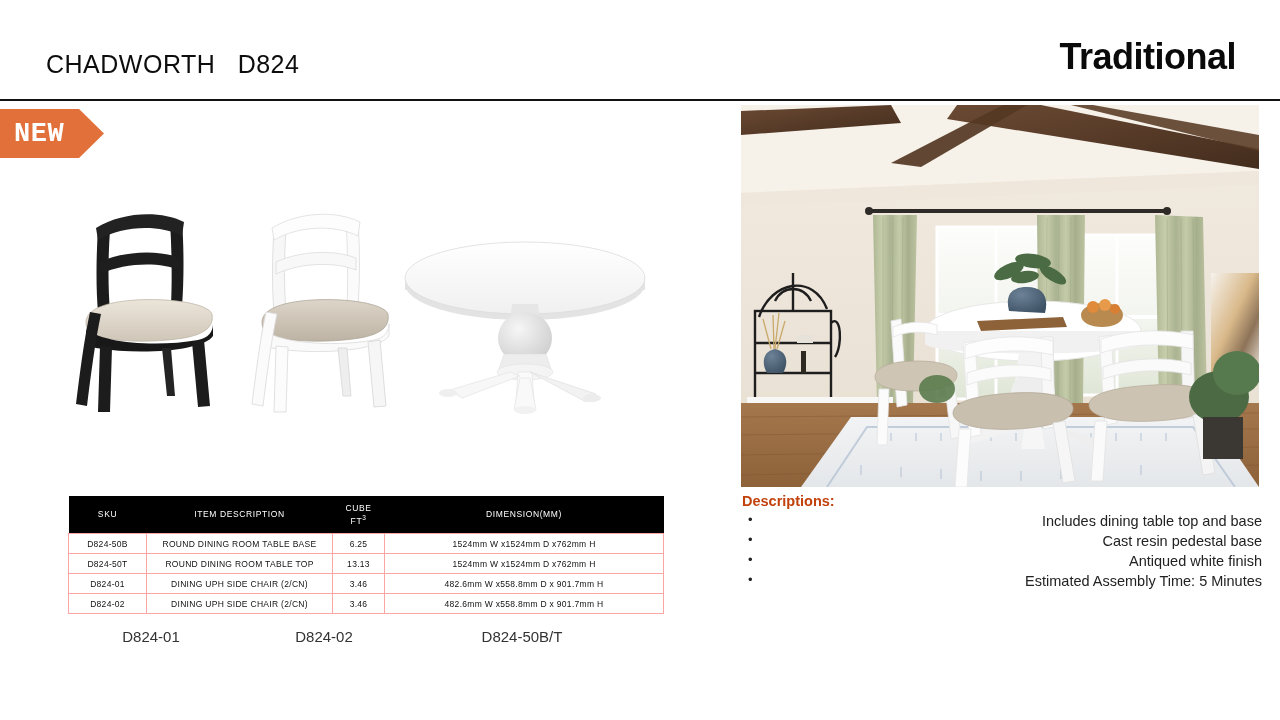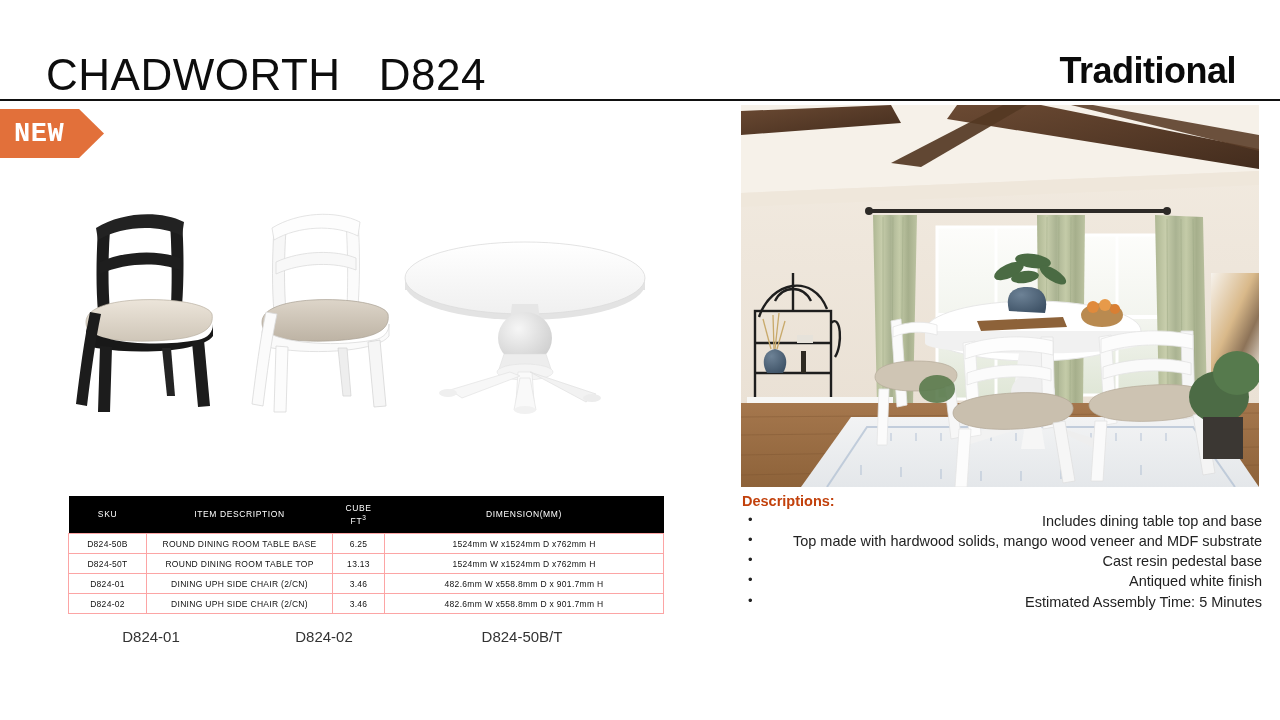--- a/index.html
+++ b/index.html
@@ -6,25 +6,25 @@
   body{
     width:1280px;height:720px;background:#ffffff;
     font-family:"Liberation Sans", sans-serif;
     overflow:hidden;position:relative;
   }
 
   
   .header{position:absolute;left:0;top:0;width:1280px;height:100px;}
   .title-main{
     position:absolute;left:46px;top:50px;
-    font-size:44px;letter-spacing:0.5px;color:#0d0d0d;font-weight:400;
+    font-size:25px;letter-spacing:0.5px;color:#0d0d0d;font-weight:400;
     white-space:pre;
   }
   .title-style{
-    position:absolute;right:44px;top:50px;
+    position:absolute;right:44px;top:36px;
     font-size:36px;font-weight:bold;color:#0a0a0a;letter-spacing:-0.5px;
   }
   .header-rule{
     position:absolute;left:0;top:99px;width:1280px;height:2px;background:#111111;
   }
 
   
   .new-badge{
     position:absolute;left:0;top:109px;width:104px;height:49px;
     background:#E2703A;
@@ -436,18 +436,17 @@
     <g>
       <ellipse cx="196" cy="284" rx="18" ry="14" fill="#5a7a4c" opacity="0.9"></ellipse>
     </g>
   </svg>
 </div>
 
 <div class="desc-wrap">
   <div class="desc-title">Descriptions:</div>
   <ul class="desc-list">
     <li>Includes dining table top and base</li>
-    <li>Top made with hardwood solids, mango wood veneer and MDF substrate</li>
     <li>Cast resin pedestal base</li>
     <li>Antiqued white finish</li>
     <li>Estimated Assembly Time: 5 Minutes</li>
   </ul>
 </div>
 
 </body></html>

